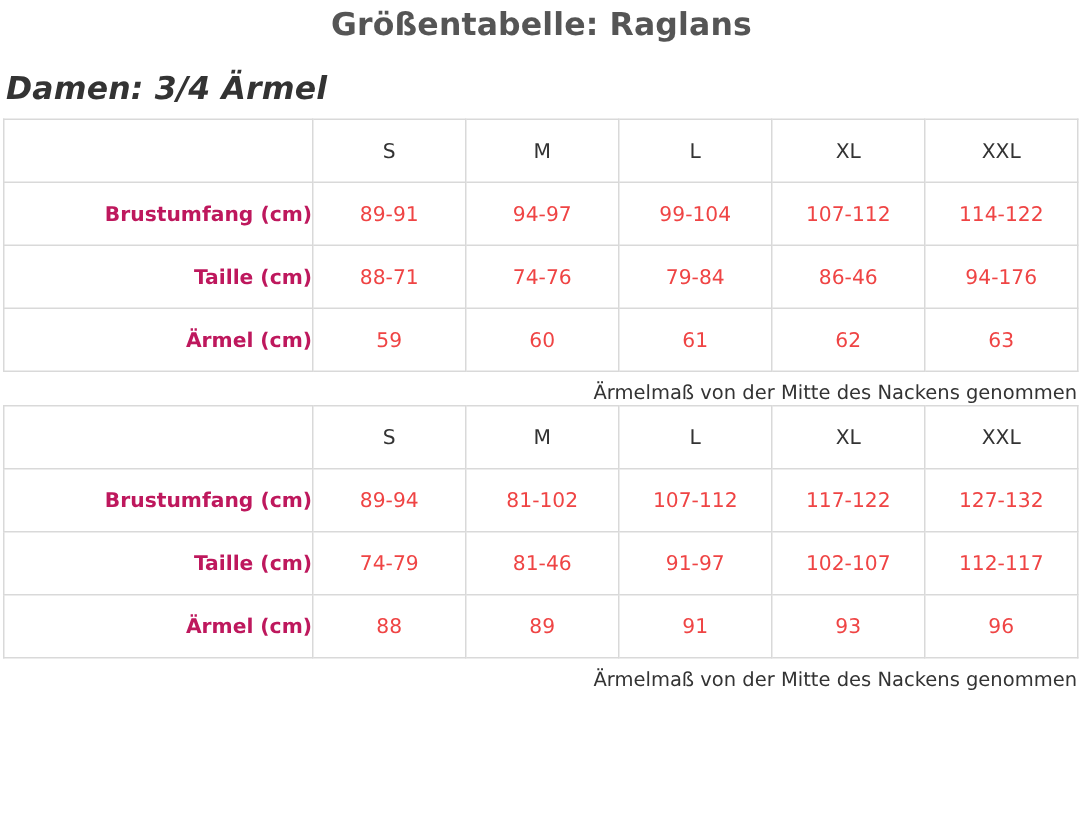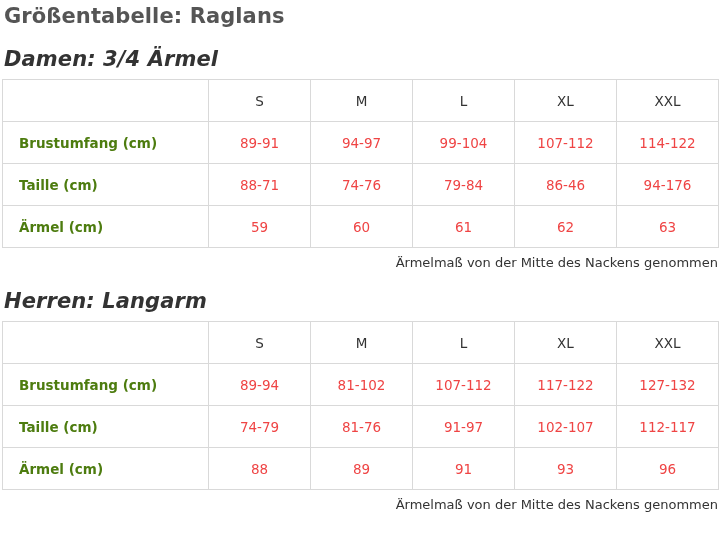--- a/index.html
+++ b/index.html
@@ -20,20 +20,21 @@
     box-sizing: border-box;
     padding: 0 2px;
     position: relative;
   }
   .main-title {
     font-size: 21px;
     font-weight: bold;
     color: #555555;
     margin: 4px 0 0 2px;
     letter-spacing: 0.1px;
+    text-align: center;
   }
   .section-title {
     font-size: 21px;
     font-weight: bold;
     color: #333333;
     margin: 19px 0 8px 2px;
     letter-spacing: 0.1px;
     font-style: italic;
   }
   table.size-table {
@@ -50,24 +51,24 @@
     text-align: center;
     vertical-align: middle;
     padding: 0;
     font-weight: normal;
   }
   table.size-table th {
     font-weight: normal;
     color: #333333;
   }
   table.size-table .rowhead {
-    text-align: left;
+    text-align: right;
     padding-left: 16px;
     font-weight: bold;
-    color: #4d7c0f;
+    color: #be185d;
     font-size: 13.5px;
   }
   table.size-table .corner {
     border-top: 1px solid #d9d9d9;
   }
   .col-label { width: 206px; }
   .col-size { width: 102px; }
   .note {
     font-size: 13px;
     color: #333333;
@@ -126,21 +127,20 @@
         <td>60</td>
         <td>61</td>
         <td>62</td>
         <td>63</td>
       </tr>
     </tbody>
   </table>
 
   <div class="note">Ärmelmaß von der Mitte des Nackens genommen</div>
 
-  <div class="section-title">Herren: Langarm</div>
 
   <table class="size-table">
     <colgroup>
       <col class="col-label">
         <col class="col-size">
         <col class="col-size">
         <col class="col-size">
         <col class="col-size">
         <col class="col-size">
     </colgroup>
@@ -159,21 +159,21 @@
         <td class="rowhead">Brustumfang (cm)</td>
         <td>89-94</td>
         <td>81-102</td>
         <td>107-112</td>
         <td>117-122</td>
         <td>127-132</td>
       </tr>
       <tr>
         <td class="rowhead">Taille (cm)</td>
         <td>74-79</td>
-        <td>81-76</td>
+        <td>81-46</td>
         <td>91-97</td>
         <td>102-107</td>
         <td>112-117</td>
       </tr>
       <tr>
         <td class="rowhead">Ärmel (cm)</td>
         <td>88</td>
         <td>89</td>
         <td>91</td>
         <td>93</td>

